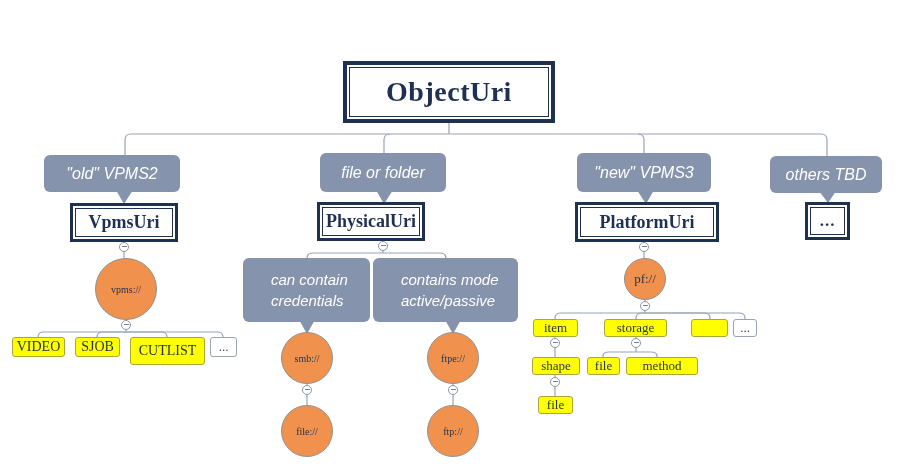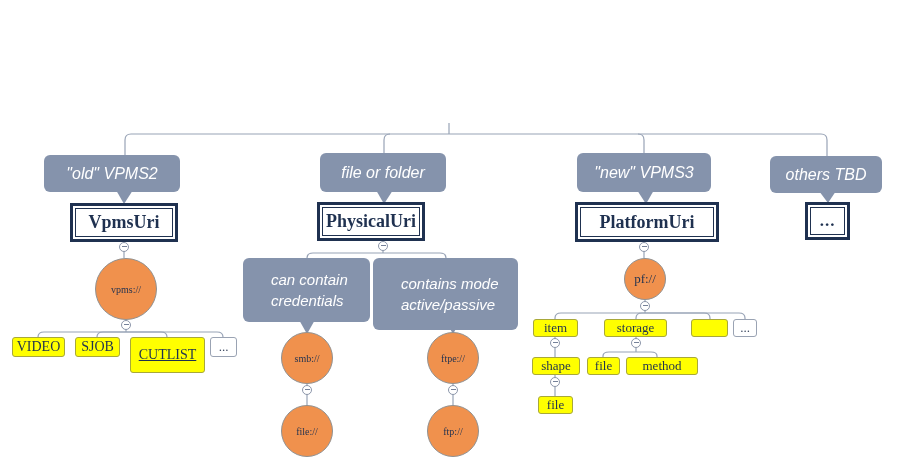--- a/index.html
+++ b/index.html
@@ -81,37 +81,38 @@
     <path d="M636,352 H651 Q657,352 657,356 V358"></path>
 
     <polygon points="116,190 133,190 124,204"></polygon>
     <polygon points="376,190 393,190 384,204"></polygon>
     <polygon points="637,190 654,190 646,204"></polygon>
     <polygon points="819,191 836,191 828,203"></polygon>
     <polygon points="298,318 316,318 307,334"></polygon>
     <polygon points="444,318 462,318 453,334"></polygon>
   </svg>
 
+  <div class="node uribox rootbox" style="left:343px;top:61px;width:212px;height:62px;">ObjectUri</div>
 
   <div class="node callout" style="left:44px;top:155px;width:136px;height:37px;">"old" VPMS2</div>
   <div class="node uribox" style="left:70px;top:203px;width:108px;height:39px;">VpmsUri</div>
   <span class="minus" style="left:119px;top:242px;"></span>
   <div class="node circle" style="left:95px;top:258px;width:62px;height:62px;">vpms://</div>
   <span class="minus" style="left:121px;top:320px;"></span>
   <div class="node ybox" style="left:12px;top:337px;width:53px;height:20px;">VIDEO</div>
   <div class="node ybox" style="left:75px;top:337px;width:45px;height:20px;">SJOB</div>
-  <div class="node ybox" style="left:130px;top:337px;width:75px;height:36px;text-decoration:underline;">CUTLIST</div>
+  <div class="node ybox" style="left:130px;top:337px;width:75px;height:28px;">CUTLIST</div>
   <div class="node wbox" style="left:210px;top:337px;width:27px;height:20px;">...</div>
 
   <div class="node callout" style="left:320px;top:153px;width:126px;height:39px;">file or folder</div>
   <div class="node uribox" style="left:317px;top:202px;width:108px;height:39px;">PhysicalUri</div>
   <span class="minus" style="left:378px;top:241px;"></span>
   <div class="node note" style="left:243px;top:258px;width:127px;height:64px;">can contain
 credentials</div>
-  <div class="node note" style="left:373px;top:258px;width:145px;height:72px;">contains mode
+  <div class="node note" style="left:373px;top:258px;width:145px;height:64px;">contains mode
 active/passive</div>
   <div class="node circle" style="left:281px;top:332px;width:52px;height:52px;">smb://</div>
   <span class="minus" style="left:302px;top:385px;"></span>
   <div class="node circle" style="left:281px;top:405px;width:52px;height:52px;">file://</div>
   <div class="node circle" style="left:427px;top:332px;width:52px;height:52px;">ftpe://</div>
   <span class="minus" style="left:448px;top:385px;"></span>
   <div class="node circle" style="left:427px;top:405px;width:52px;height:52px;">ftp://</div>
 
   <div class="node callout" style="left:577px;top:153px;width:134px;height:39px;">"new" VPMS3</div>
   <div class="node uribox" style="left:575px;top:202px;width:144px;height:40px;">PlatformUri</div>

